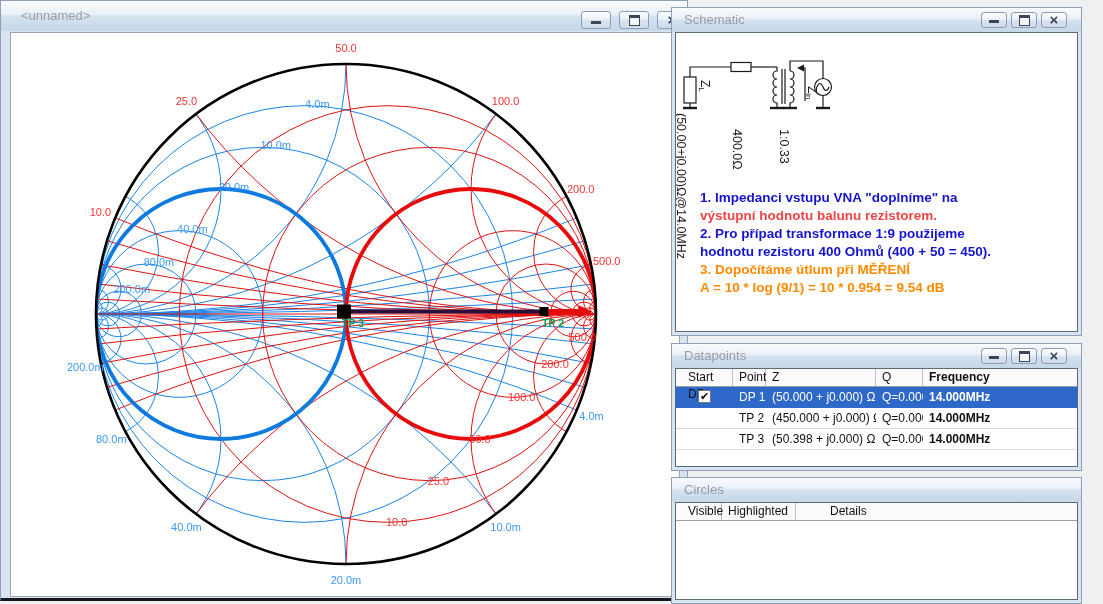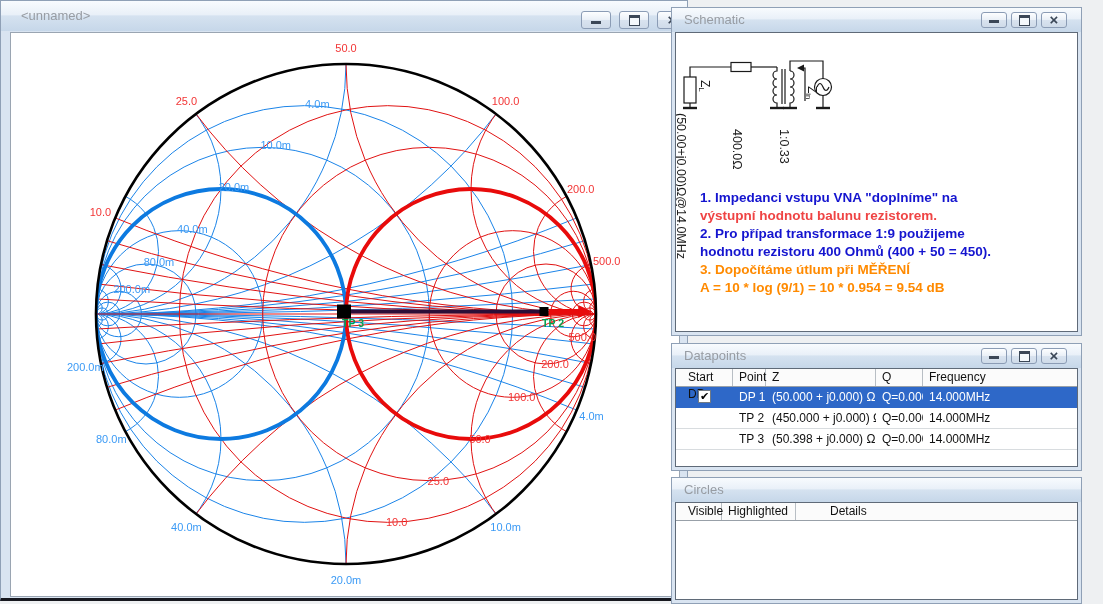--- a/index.html
+++ b/index.html
@@ -47,21 +47,21 @@
   #notes{position:absolute;left:24px;top:156px;width:378px;font-size:13.5px;font-weight:bold;line-height:18px;white-space:nowrap;}
   
   .tbl-header{display:flex;height:17px;background:#fbfbfb;border-bottom:1px solid #98a0a8;font-size:12px;color:#111;}
   .tbl-header .cell{border-right:1px solid #b8bec4;line-height:17px;}
   .tbl-header .cell:last-child{border-right:none;}
   .row{display:flex;height:20px;font-size:12px;color:#111;border-bottom:1px solid #d8dcdf;}
   .row .cell{line-height:20px;overflow:hidden;white-space:nowrap;}
   .row.selected{background:#2e68c8;color:#ffffff;border-bottom:1px solid #2e68c8;}
   .cell{box-sizing:border-box;padding-left:6px;}
   .cell.first{padding-left:12px;}
-  .c1{width:57px;}.c2{width:33px;}.c3{width:110px;}.c4{width:47px;}.c5{flex:1;}
+  .c1{width:57px;}.c2{width:33px;}.c3{width:110px;}.c4{width:47px;}.c5{flex:1;font-weight:bold;}
   .k1{width:46px;}.k2{width:74px;}.k3{flex:1;margin-left:28px;}
   .checkbox{
     display:block;margin:3px auto 0 auto;width:13px;height:13px;background:#fff;
     border:1px solid #707a86;box-sizing:border-box;text-align:center;
     font-size:11px;line-height:11px;color:#000;padding:0;
   }
 </style>
 </head>
 <body>
 

